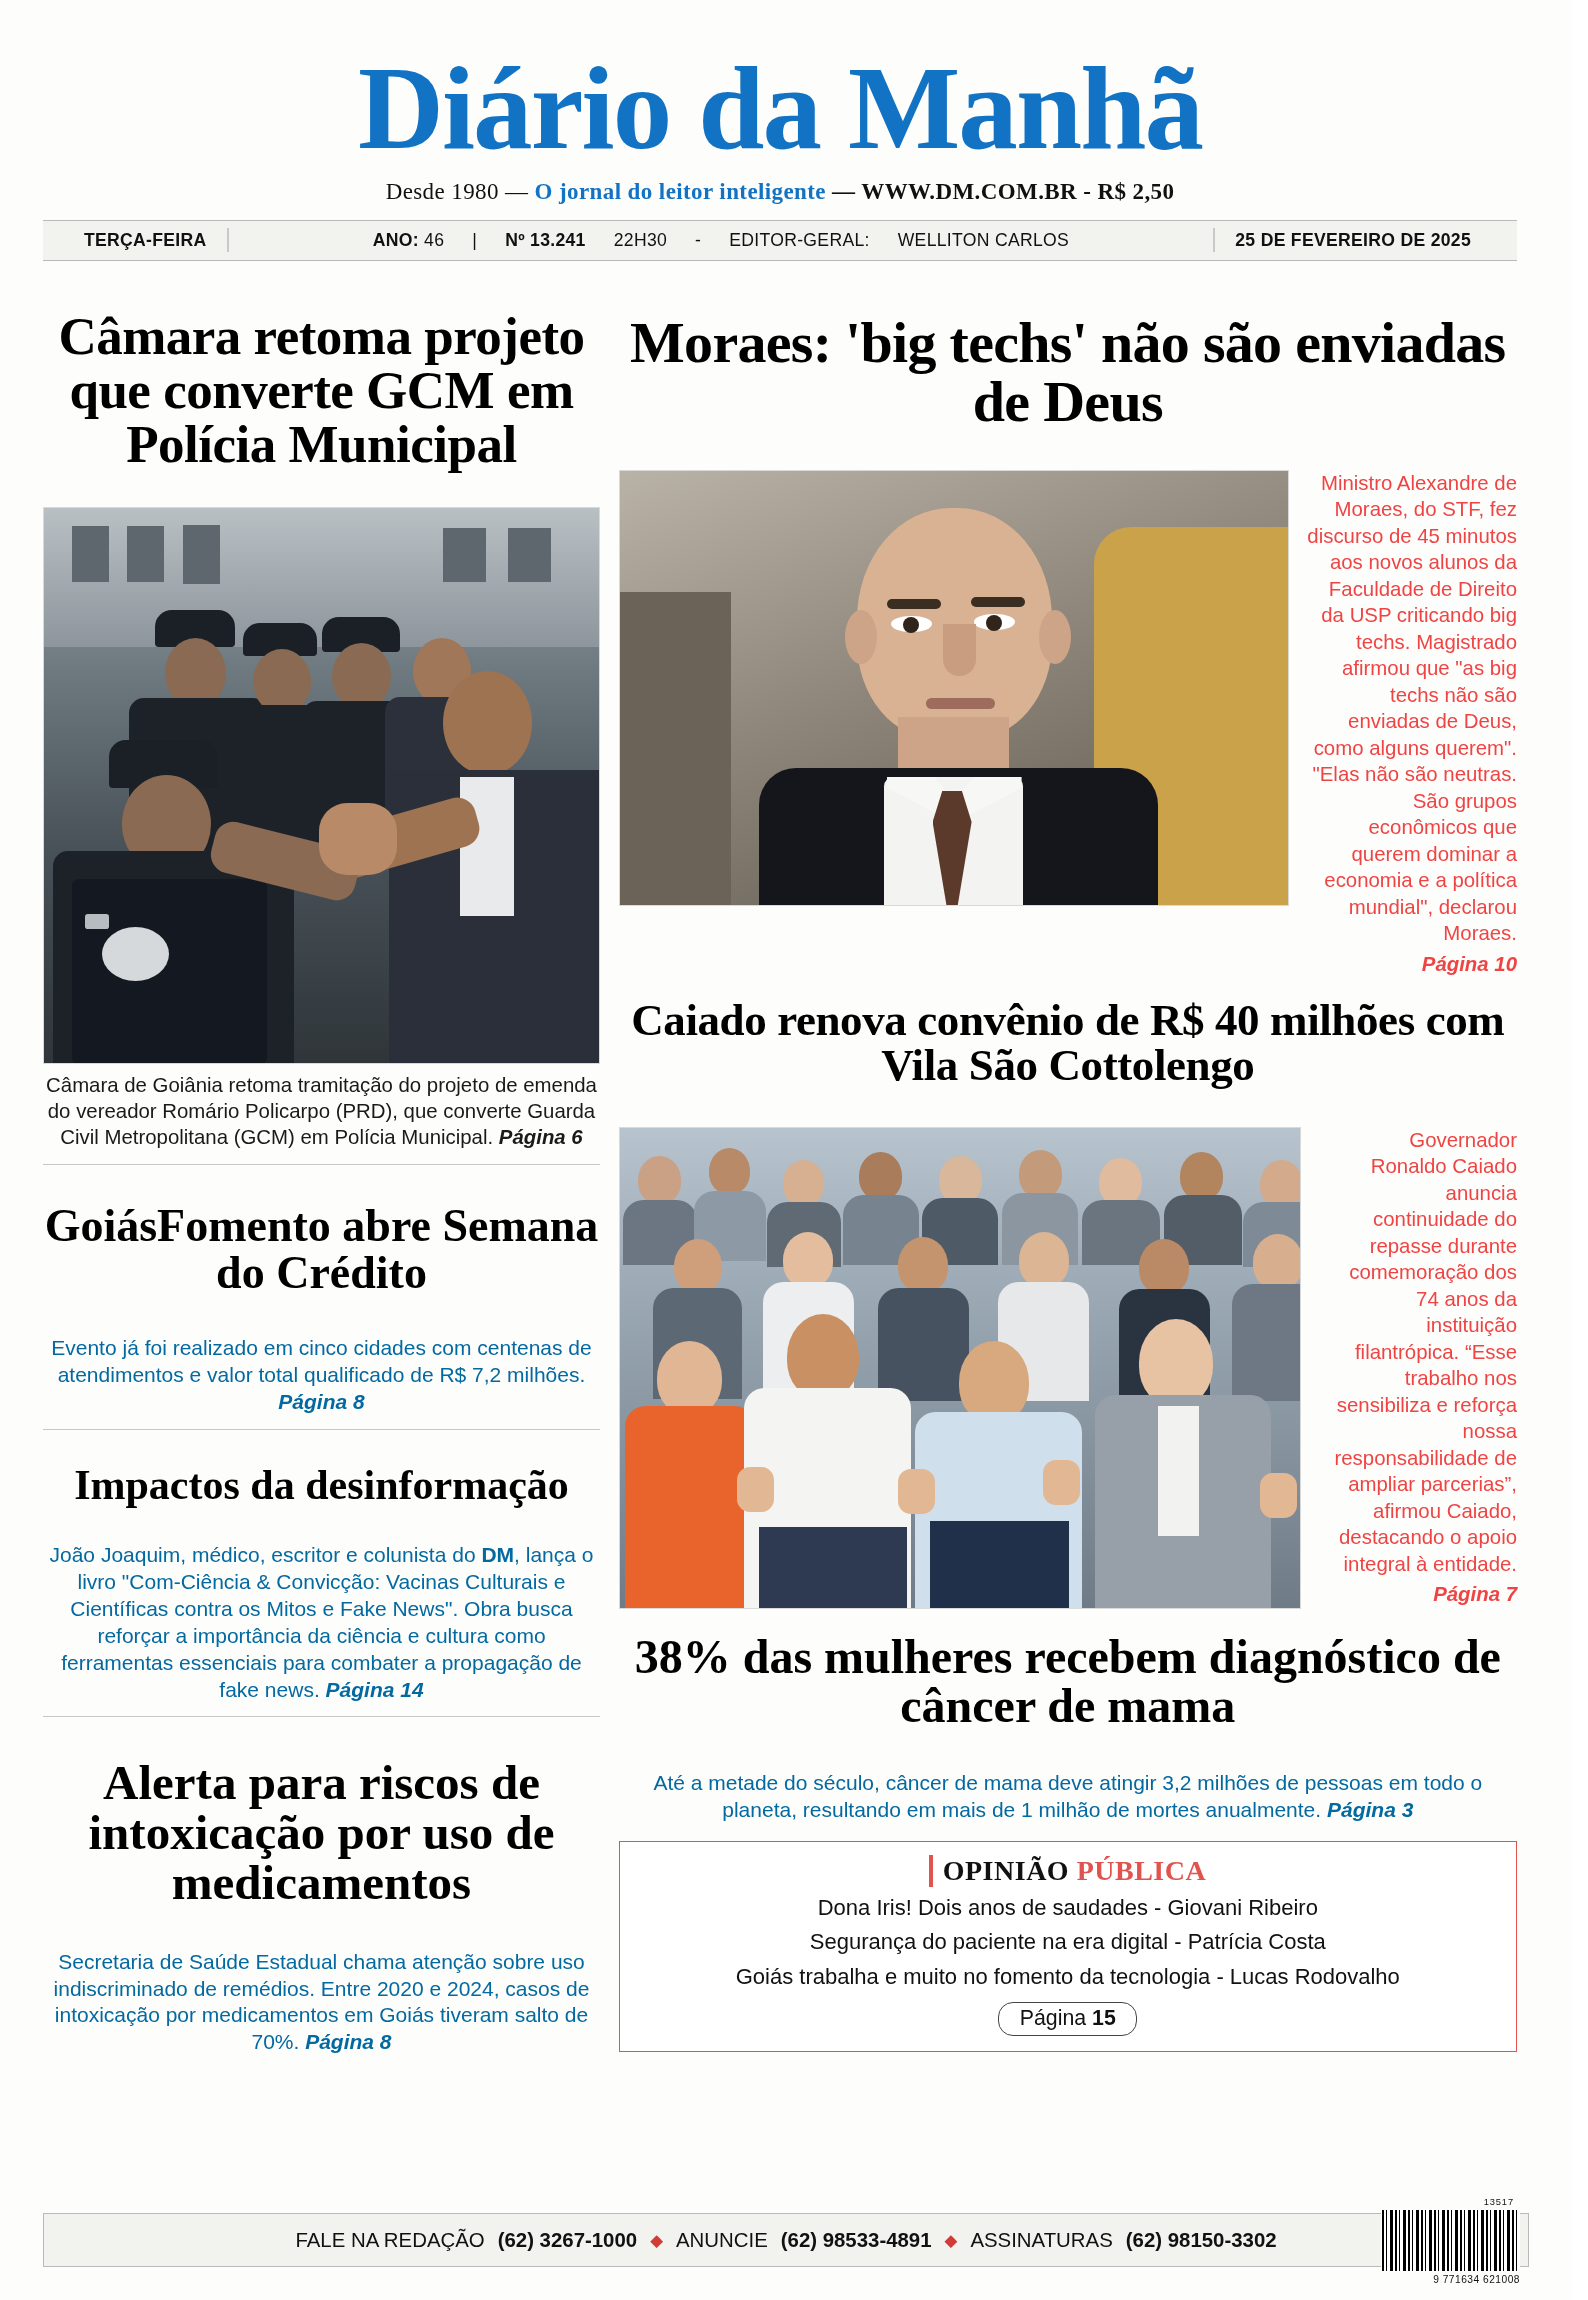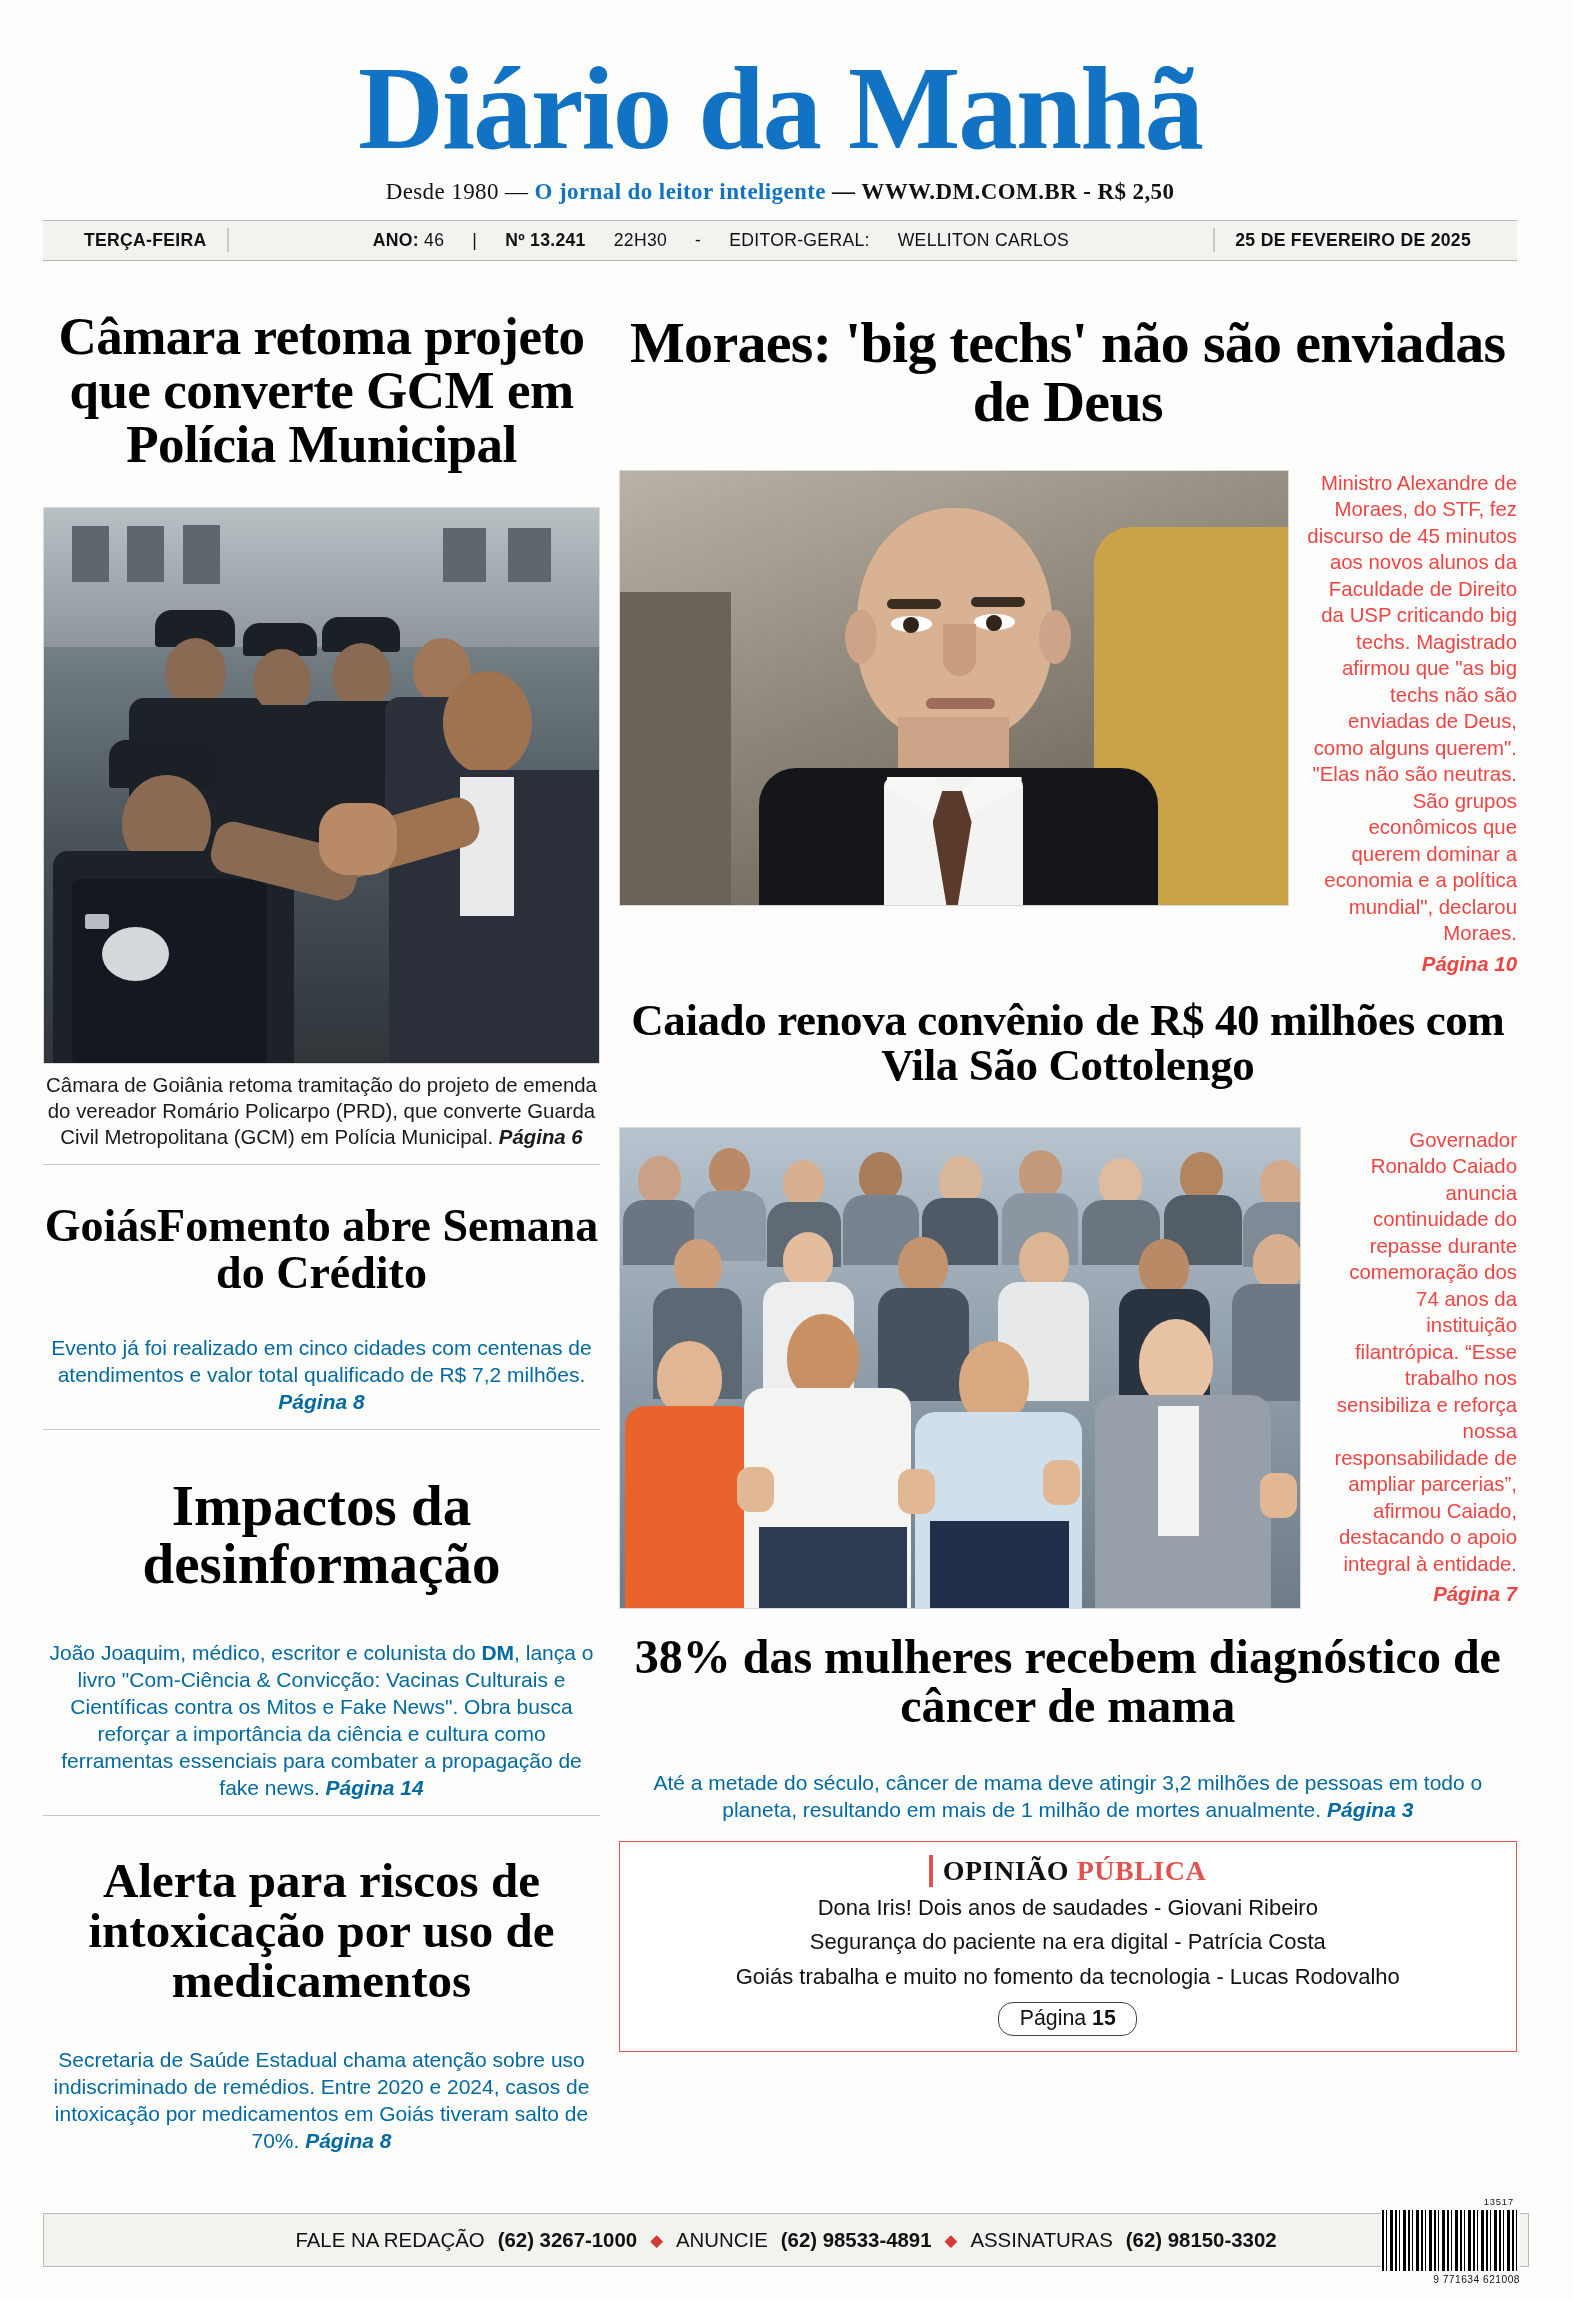--- a/index.html
+++ b/index.html
@@ -305,21 +305,21 @@
       <hr class="rule">
 
       <h2 class="hl hl-sm">GoiásFomento abre Semana do Crédito</h2>
       <div class="body-txt">
         <span>Evento já foi realizado em cinco cidades com centenas de atendimentos e valor total qualificado de R$ 7,2 milhões.</span>
         <b class="pg">Página 8</b>
       </div>
 
       <hr class="rule">
 
-      <h2 class="hl" style="font-size:57px;">Impactos da desinformação</h2>
+      <h2 class="hl" style="font-size:42px;">Impactos da desinformação</h2>
       <div class="body-txt">
         <span>João Joaquim, médico, escritor e colunista do </span><b>DM</b><span>, lança o livro "Com-Ciência &amp; Convicção: Vacinas Culturais e Científicas contra os Mitos e Fake News". Obra busca reforçar a importância da ciência e cultura como ferramentas essenciais para combater a propagação de fake news.</span>
         <b class="pg">Página 14</b>
       </div>
 
       <hr class="rule">
 
       <h2 class="hl" style="font-size:49px;">Alerta para riscos de intoxicação por uso de medicamentos</h2>
       <div class="body-txt">
         <span>Secretaria de Saúde Estadual chama atenção sobre uso indiscriminado de remédios. Entre 2020 e 2024, casos de intoxicação por medicamentos em Goiás tiveram salto de 70%.</span>

